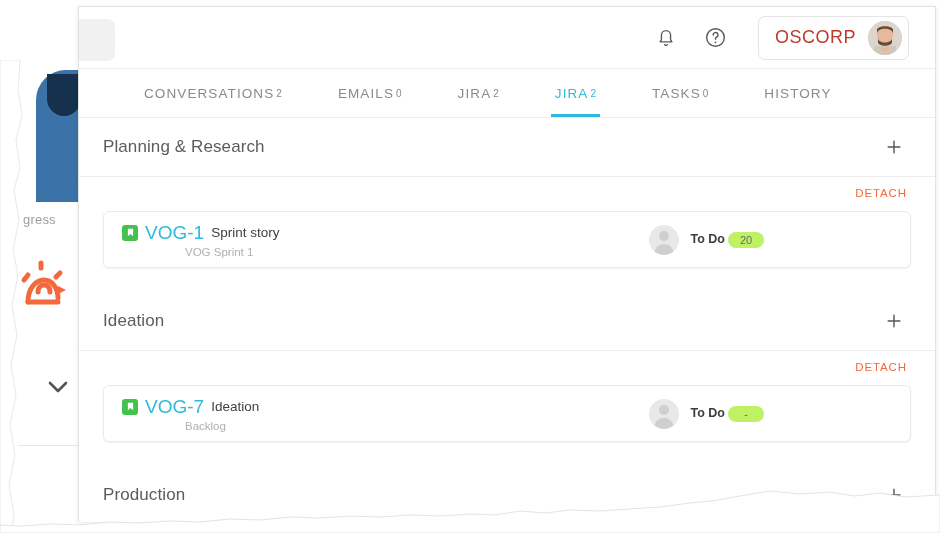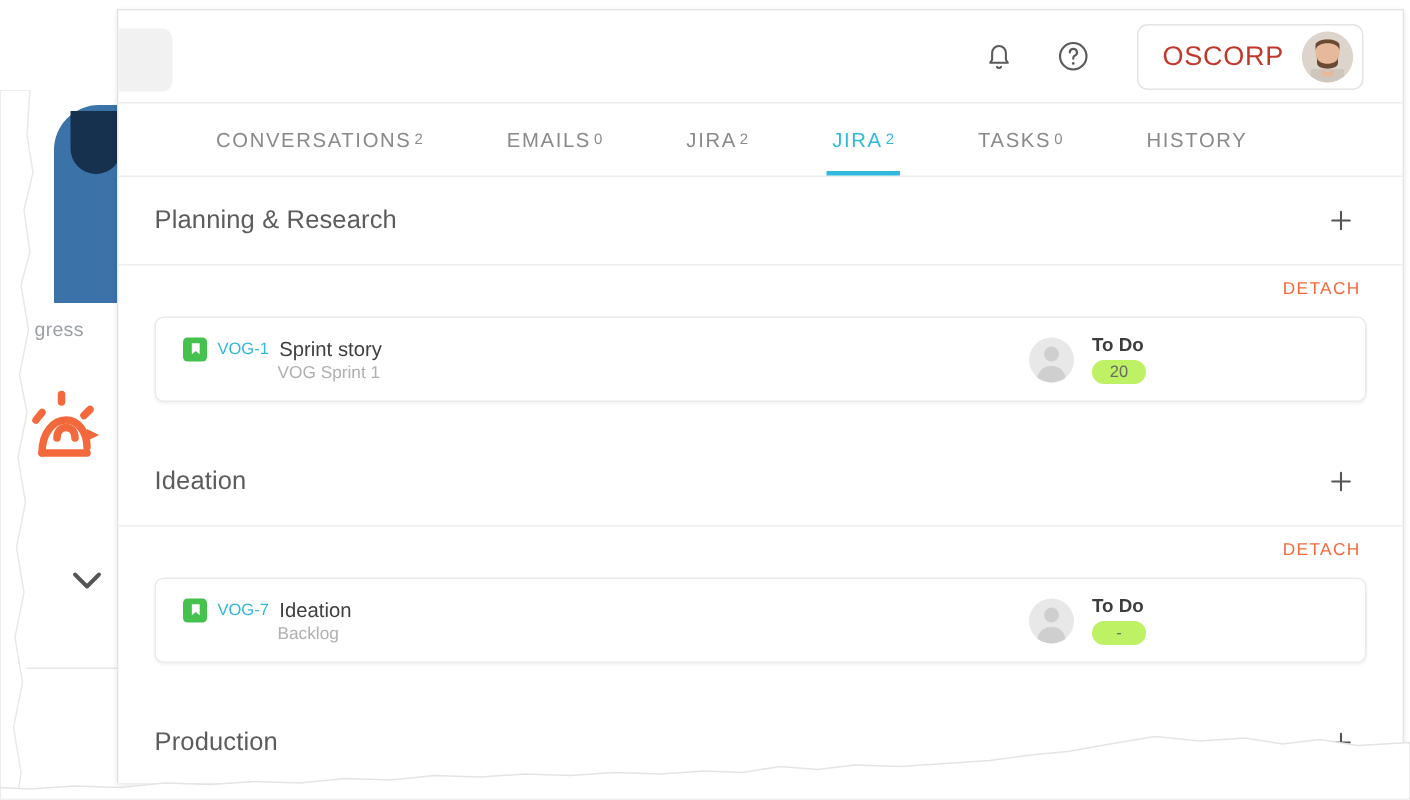--- a/index.html
+++ b/index.html
@@ -232,21 +232,21 @@
   }
   .issue-type-icon {
     width: 16px; height: 16px;
     background: #45c14e;
     border-radius: 3px;
     display: flex; align-items: center; justify-content: center;
     flex: none;
   }
   .issue-key {
     color: #30b8dd;
-    font-size: 11px;
+    font-size: 19px;
   }
   .issue-summary {
     color: #3f3f3f;
     font-size: 13.5px;
   }
   .issue-sub {
     font-size: 11.5px;
     color: #b0b0b0;
     padding-left: 63px;
   }
@@ -277,21 +277,21 @@
     content: "";
     position: absolute;
     left: 50%; top: 19px;
     transform: translateX(-50%);
     width: 19px; height: 14px;
     border-radius: 9px 9px 0 0;
     background: #cfcfcf;
   }
   .status-block {
     display: flex;
-    flex-direction: column;
+    flex-direction: row;
     align-items: flex-start;
     gap: 3px;
   }
   .status-label {
     font-size: 12.5px;
     color: #3d3d3d;
     font-weight: bold;
   }
   .status-badge {
     min-width: 36px;

